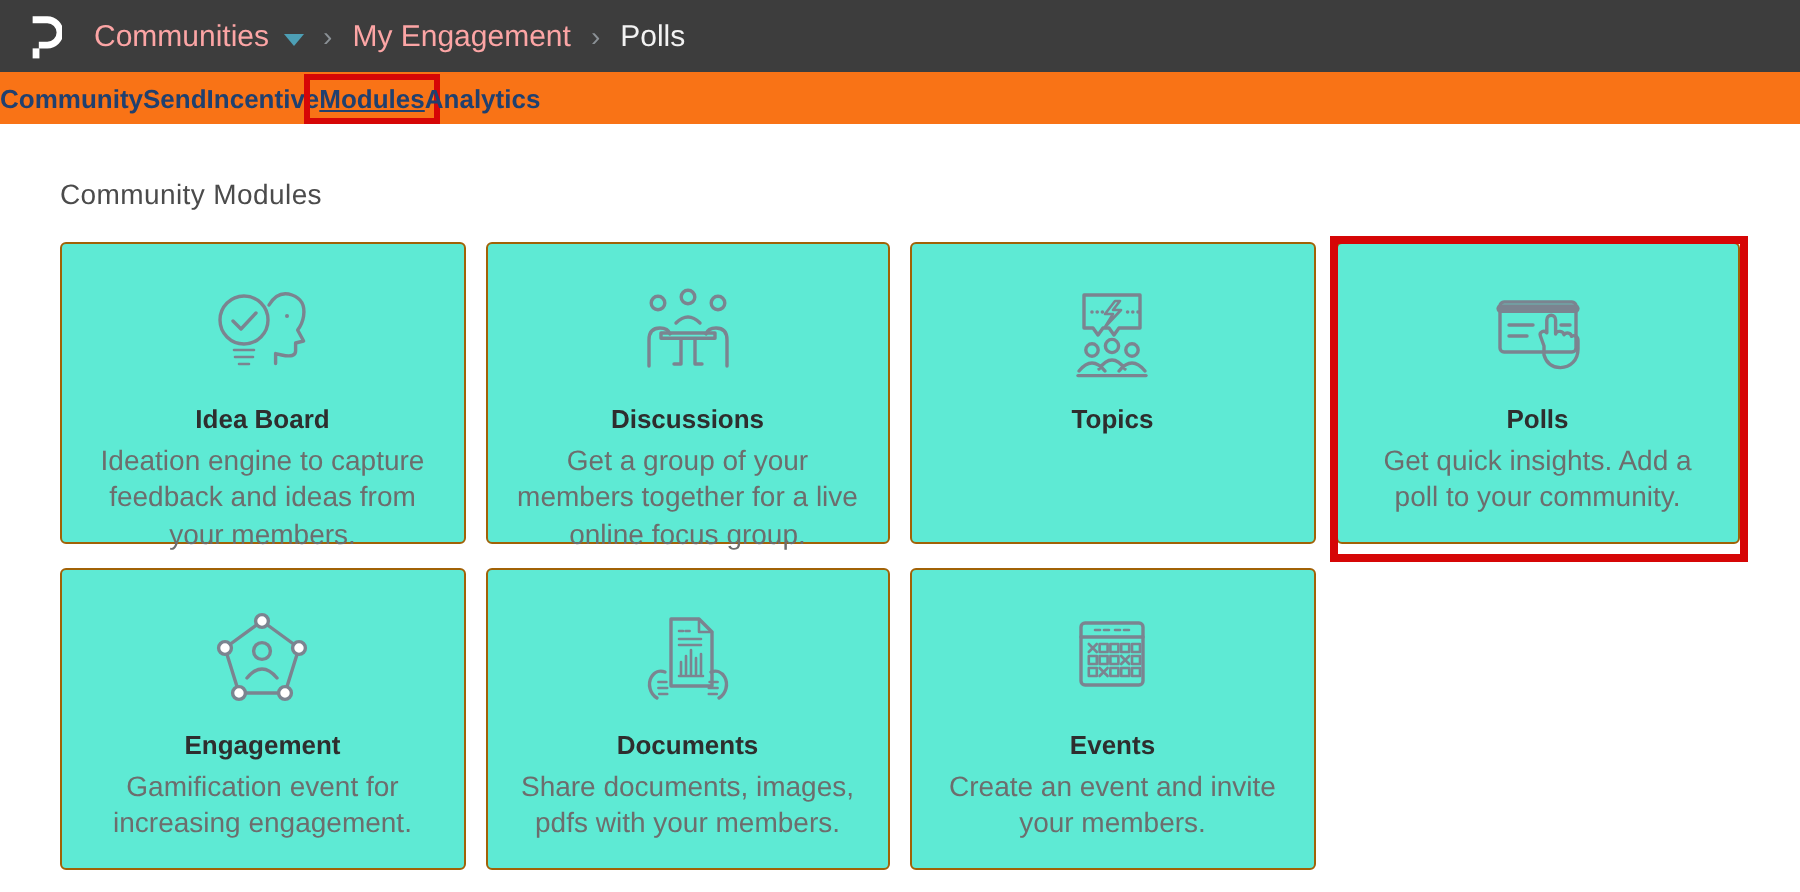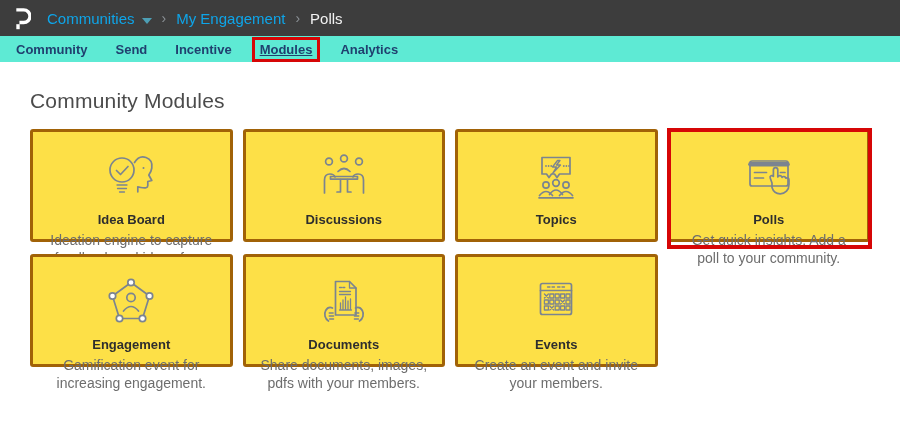--- a/index.html
+++ b/index.html
@@ -14,65 +14,65 @@
   .app-header {
     height:36px;
     background:#3d3d3d;
     display:flex;
     align-items:center;
     padding:0 12px;
     box-shadow:0 1px 0 #cfcfcf;
   }
   .logo { display:flex; align-items:center; margin:0 16px 0 2px; cursor:pointer; }
   .breadcrumb { display:flex; align-items:center; font-size:15px; }
-  .crumb-link { color:#0ea5e9; cursor:pointer; }
+  .crumb-link { color:#fca5a5; cursor:pointer; }
   .crumb-current { color:#f2f2f2; }
   .caret {
     display:inline-block; width:0; height:0; margin-left:7px;
     border-left:5px solid transparent; border-right:5px solid transparent;
     border-top:6px solid #4d9fb5;
   }
   .crumb-sep { color:#8b9196; font-size:14px; margin:0 10px; }
 
   
   .tabbar {
     display:flex; align-items:center;
-    height:26px; padding-left:16px; gap:28px;
-    background:#5eead4;
+    height:26px; padding-left:0; 
+    background:#f97316;
   }
   .tab {
     font-size:13px; font-weight:bold; color:#20406f;
     cursor:pointer; white-space:nowrap; position:relative;
   }
   .tab.active .tab-label { text-decoration:underline; }
   .annotation-ring {
     position:absolute; pointer-events:none;
     border:3px solid #d60606;
   }
   .ring-tab { top:-5px; bottom:-5px; left:-8px; right:-8px; }
 
   
   .main { padding:0 30px 0 30px; }
   .page-title {
-    font-size:21px; font-weight:normal; color:#4b4b4b;
+    font-size:14px; font-weight:normal; color:#4b4b4b;
     letter-spacing:0.2px;
     margin:27px 0 16px 0;
   }
   .module-grid {
     display:grid;
     grid-template-columns:repeat(4, 1fr);
     column-gap:10px; row-gap:12px;
     width:840px;
   }
   .card {
     position:relative;
-    background:#fde047;
-    border:3px solid #a16207;
+    background:#5eead4;
+    border:1px solid #a16207;
     border-radius:3px;
-    height:113px;
+    height:151px;
     padding:14px 11px 0 11px;
     text-align:center;
     cursor:pointer;
   }
   .card-icon { height:64px; display:flex; align-items:center; justify-content:center; }
   .card-title { font-size:13px; font-weight:bold; color:#2e2e2e; margin:2px 0 4px; }
   .card-desc { font-size:14px; color:#6d6d6d; line-height:1.32; }
   .ring-card { top:-4px; bottom:-10px; left:-4px; right:-5px; border-width:4px; }
 
   svg.icon { stroke:#7b8490; fill:none; stroke-width:1.7; stroke-linecap:round; stroke-linejoin:round; }
@@ -138,20 +138,21 @@
           <circle cx="30" cy="10.5" r="3.4"></circle>
           <circle cx="45" cy="13.5" r="3.4"></circle>
           <path d="M10.5 45 V32 q0 -6 5.5 -6 q4 0 5 3"></path>
           <path d="M49.5 45 V32 q0 -6 -5.5 -6 q-4 0 -5 3"></path>
           <path d="M24 23.5 q6 -6 12 0"></path>
           <rect x="16.5" y="28.5" width="27" height="2.6"></rect>
           <path d="M26.5 31.5 v12.5 M33.5 31.5 v12.5 M26.5 44 h-3.5 M33.5 44 h3.5"></path>
         </svg>
       </div>
       <div class="card-title">Discussions</div>
+      <div class="card-desc">Get a group of your members together for a live online focus group.</div>
     </div>
 
     <div class="card">
       <div class="card-icon">
         <svg class="icon" width="60" height="60" viewBox="0 0 60 60">
           <path d="M16 9.5 h28 v16.5 h-10.5 l-2.5 3.5 l-2.5 -3.5 h-3 l-2.5 3.5 l-2.5 -3.5 h-4.5 z"></path>
           <path class="fine" d="M31.5 12.5 l-5 6.5 h4 l-4 6.5 l8 -8.5 h-4 l3.5 -4.5 z"></path>
           <circle class="fill" cx="20" cy="18" r="0.9"></circle>
             <circle class="fill" cx="22.6" cy="18" r="0.9"></circle>
             <circle class="fill" cx="25.2" cy="18" r="0.9"></circle>

